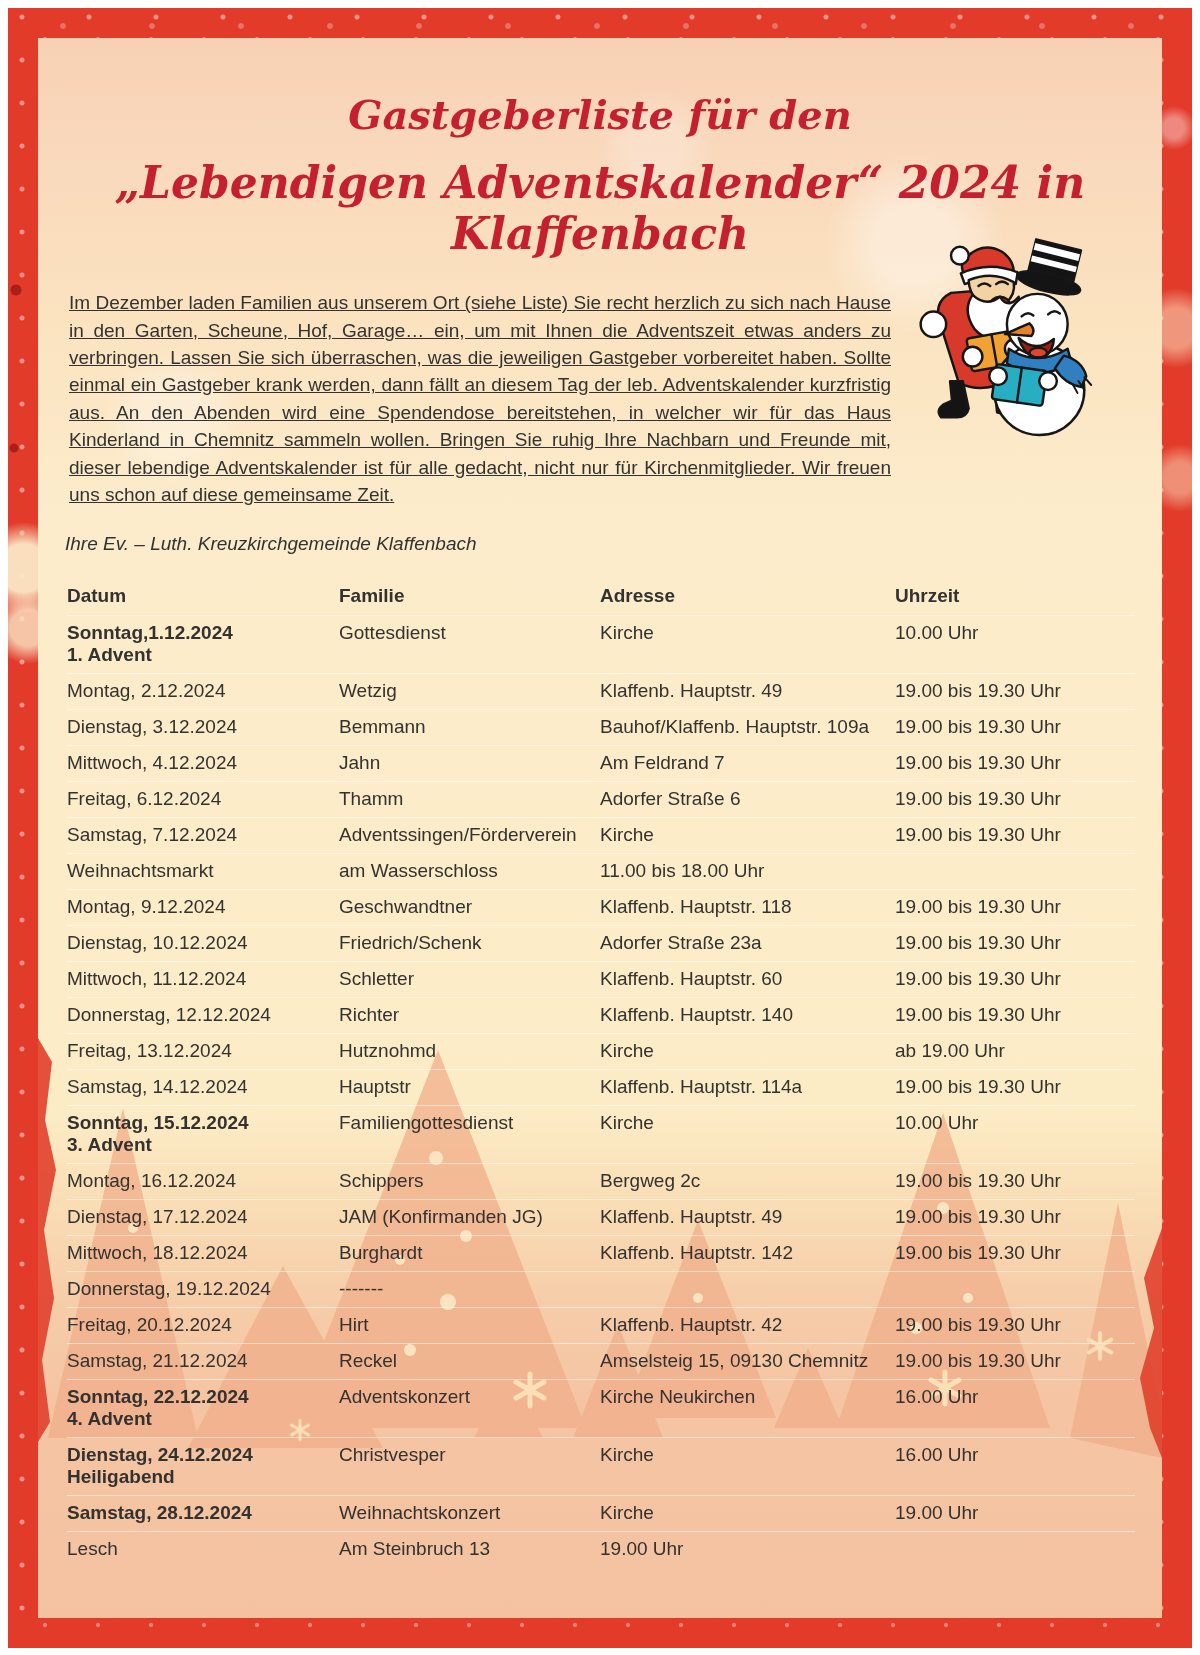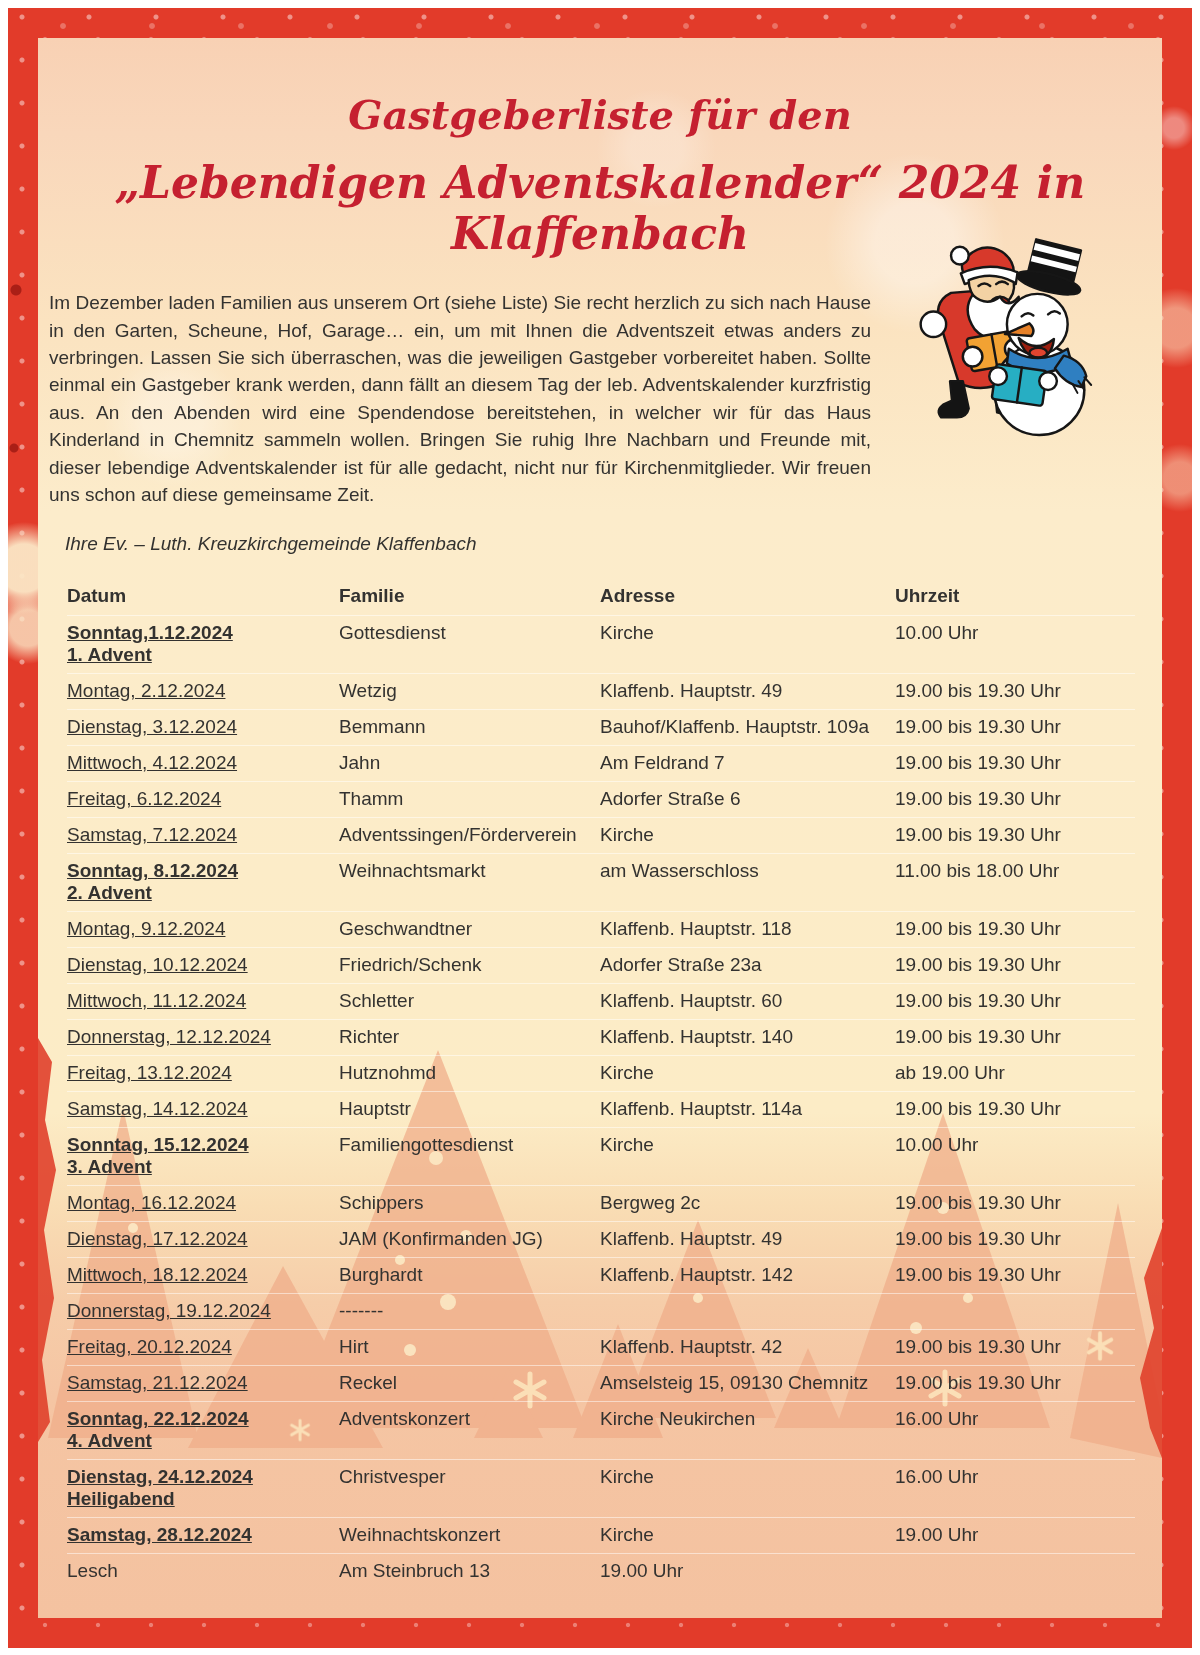--- a/index.html
+++ b/index.html
@@ -53,32 +53,32 @@
   }
 
   .decor-trees { position:absolute; left:0; bottom:0; width:1124px; height:620px; pointer-events:none; }
 
   .title-line { text-align:center; color:var(--title-red,#c52030);
     font-family:"DejaVu Serif", serif; font-style:italic; font-weight:700; position:relative; }
   .title-line.l1 { padding-top:54px; font-size:40px; line-height:1.15; }
   .title-line.l2 { margin-top:20px; font-size:44px; line-height:1.15; }
 
   .intro {
-    position:relative; margin:30px 0 0 11px; width:822px;
-    font-size:19px; line-height:27.4px; text-align:justify;
+    position:relative; margin:30px 0 0 31px; width:822px;
+    font-size:19px; line-height:27.4px; text-align:justify;text-decoration:underline;
   }
   .signature { margin:25px 0 0 27px; font-style:italic; font-size:19px; position:relative; }
 
   .illustration { position:absolute; top:196px; right:62px; width:196px; height:206px; }
 
   .host-table { position:relative; margin:24px 27px 0 29px; font-size:19px; line-height:22px; }
   .thead, .row { display:grid; grid-template-columns:272px 261px 295px 1fr; align-items:start; }
   .thead { font-weight:700; padding:6px 0 8px 0; }
   .row { padding:6px 0 7px 0; border-top:1px solid rgba(255,255,255,.5); }
-  .row .c-date span { display:block;text-decoration:underline; }
+  .row .c-date span { display:block; }
   .row.bold-date .c-date { font-weight:700; }
 
   svg .ol { stroke:#161616; stroke-width:2.5; stroke-linejoin:round; stroke-linecap:round; }
 </style>
 </head>
 <body>
 
 <div class="page">
 
   <div class="frame"></div>
@@ -249,24 +249,20 @@
     <div class="c-date">
       <span>Samstag, 7.12.2024</span>
 
     </div>
     <div class="c-family">Adventssingen/Förderverein</div>
     <div class="c-address">Kirche</div>
     <div class="c-time">19.00 bis 19.30 Uhr</div>
   </div>
 
   <div class="row bold-date">
-    <div class="c-date">
-      <span>Sonntag, 8.12.2024</span>
-      <span>2. Advent</span>
-    </div>
     <div class="c-family">Weihnachtsmarkt</div>
     <div class="c-address">am Wasserschloss</div>
     <div class="c-time">11.00 bis 18.00 Uhr</div>
   </div>
 
   <div class="row">
     <div class="c-date">
       <span>Montag, 9.12.2024</span>
 
     </div>

